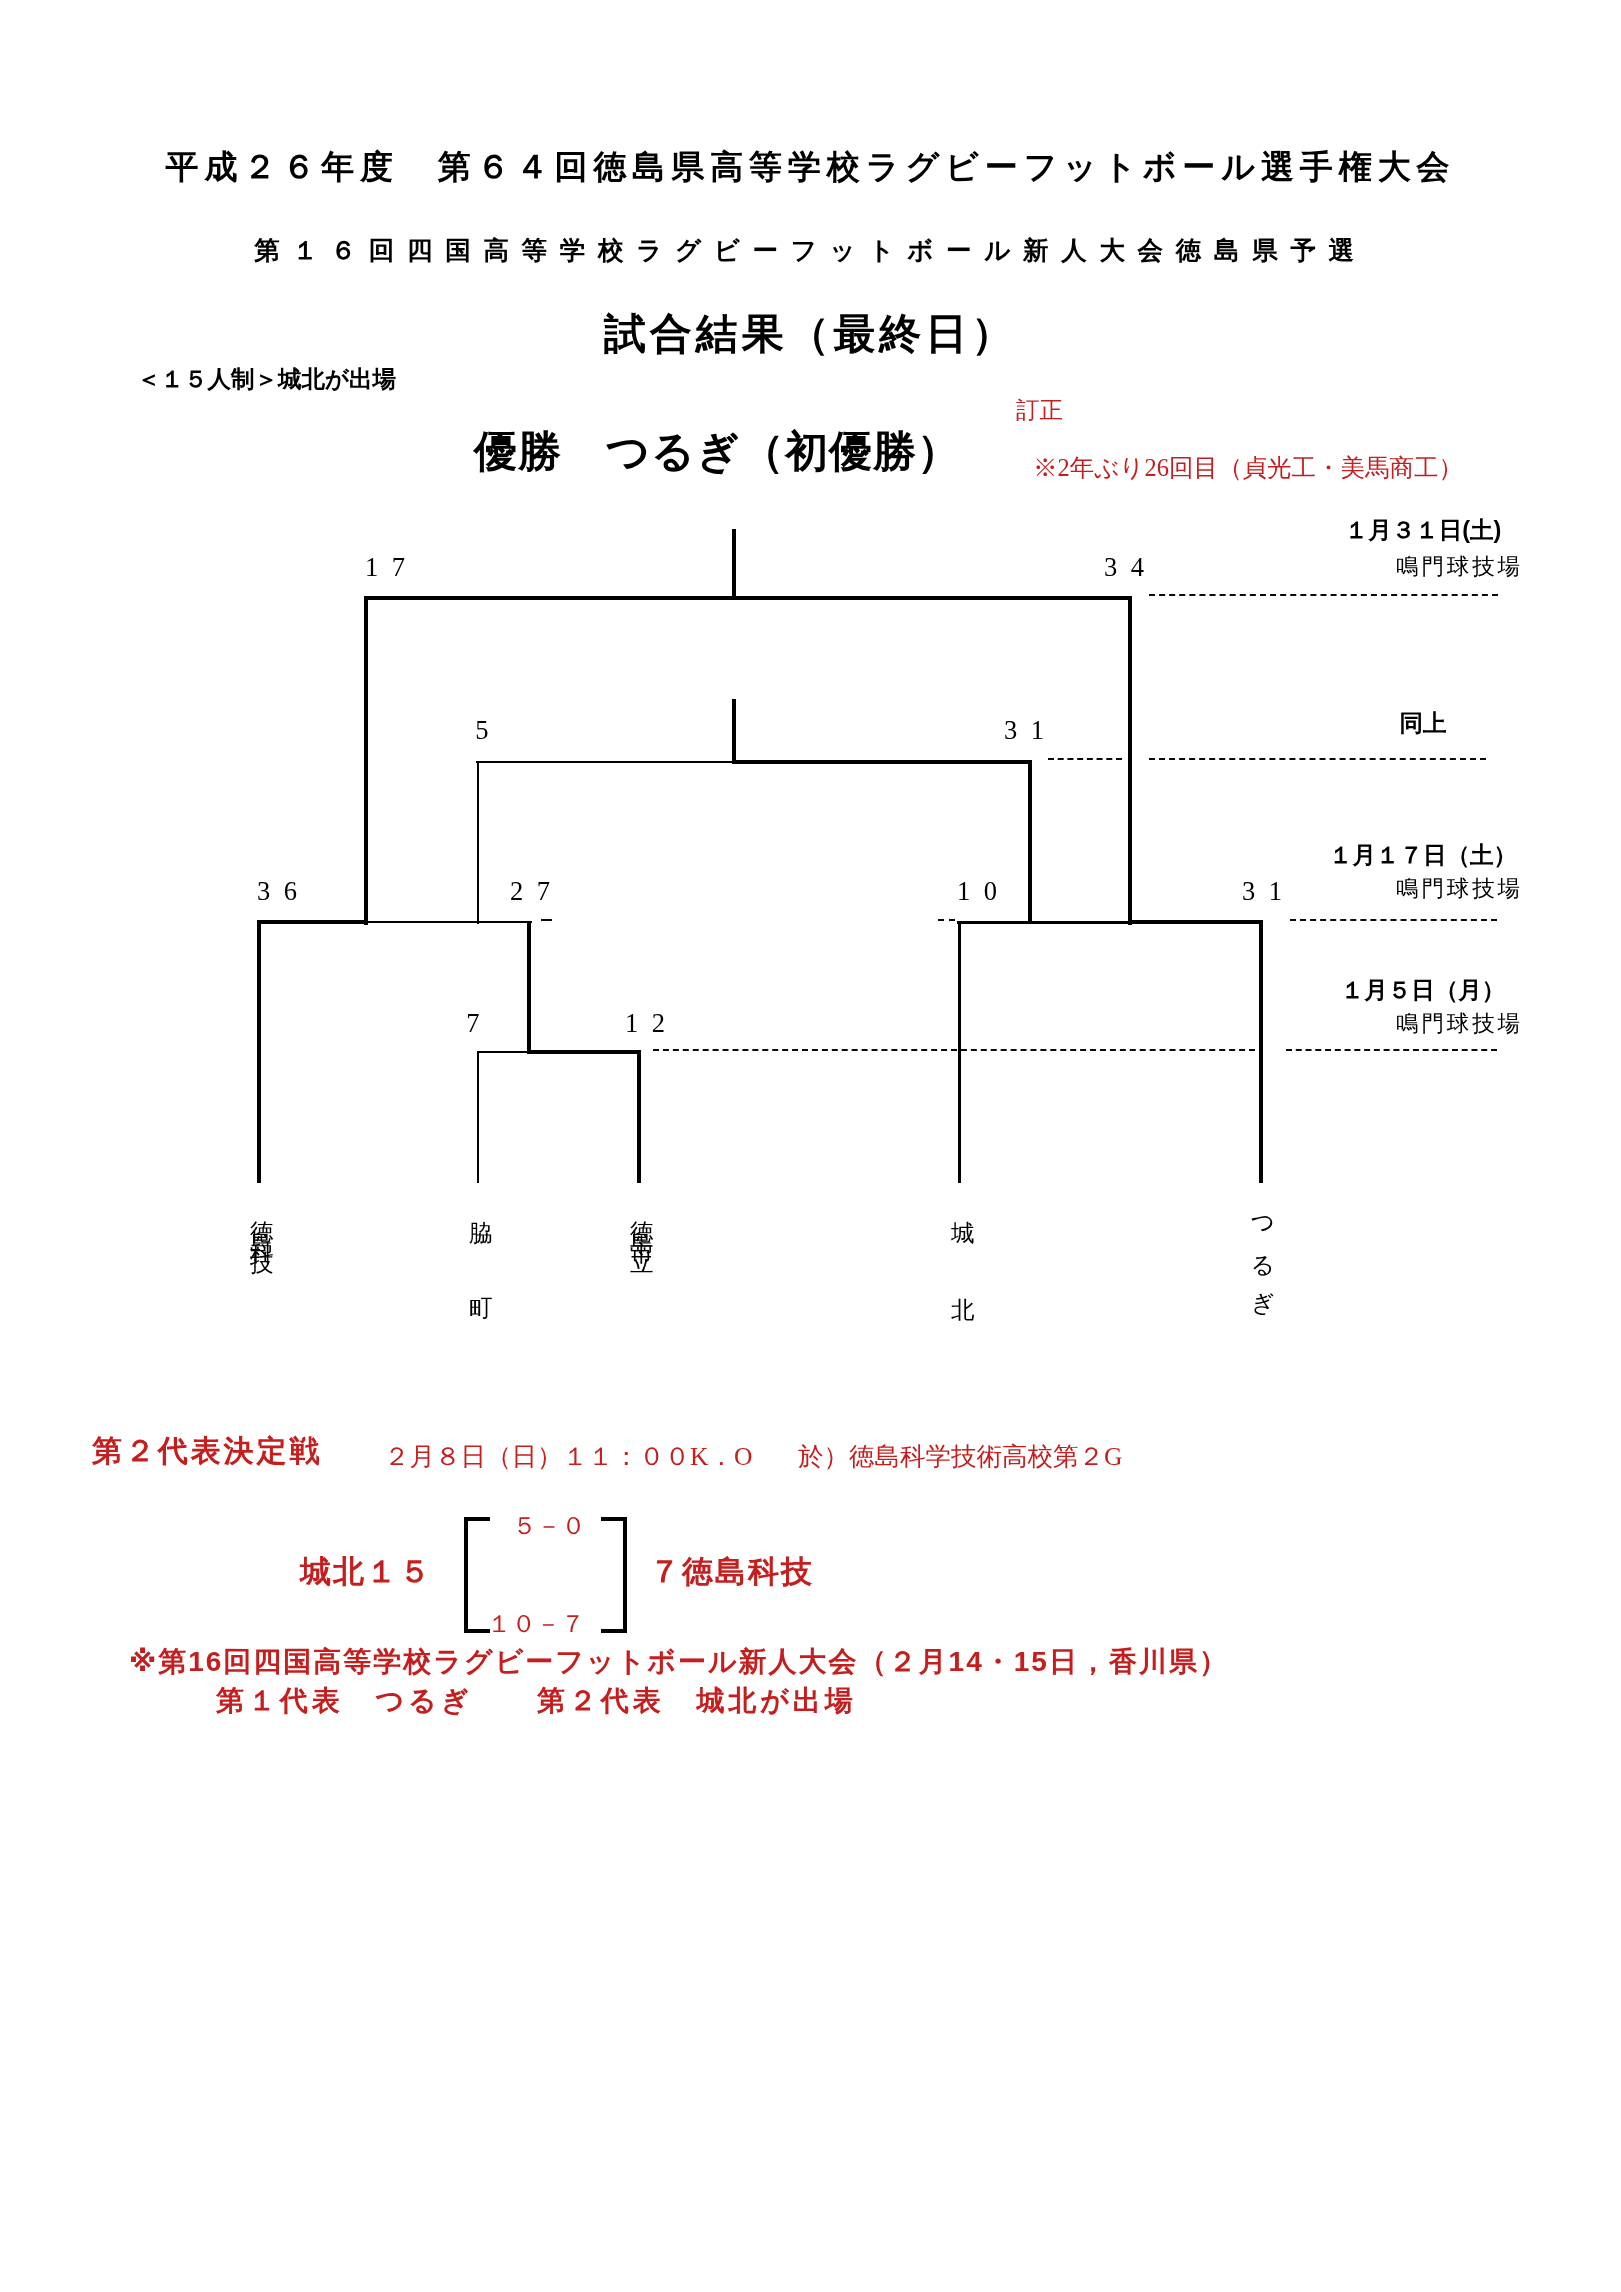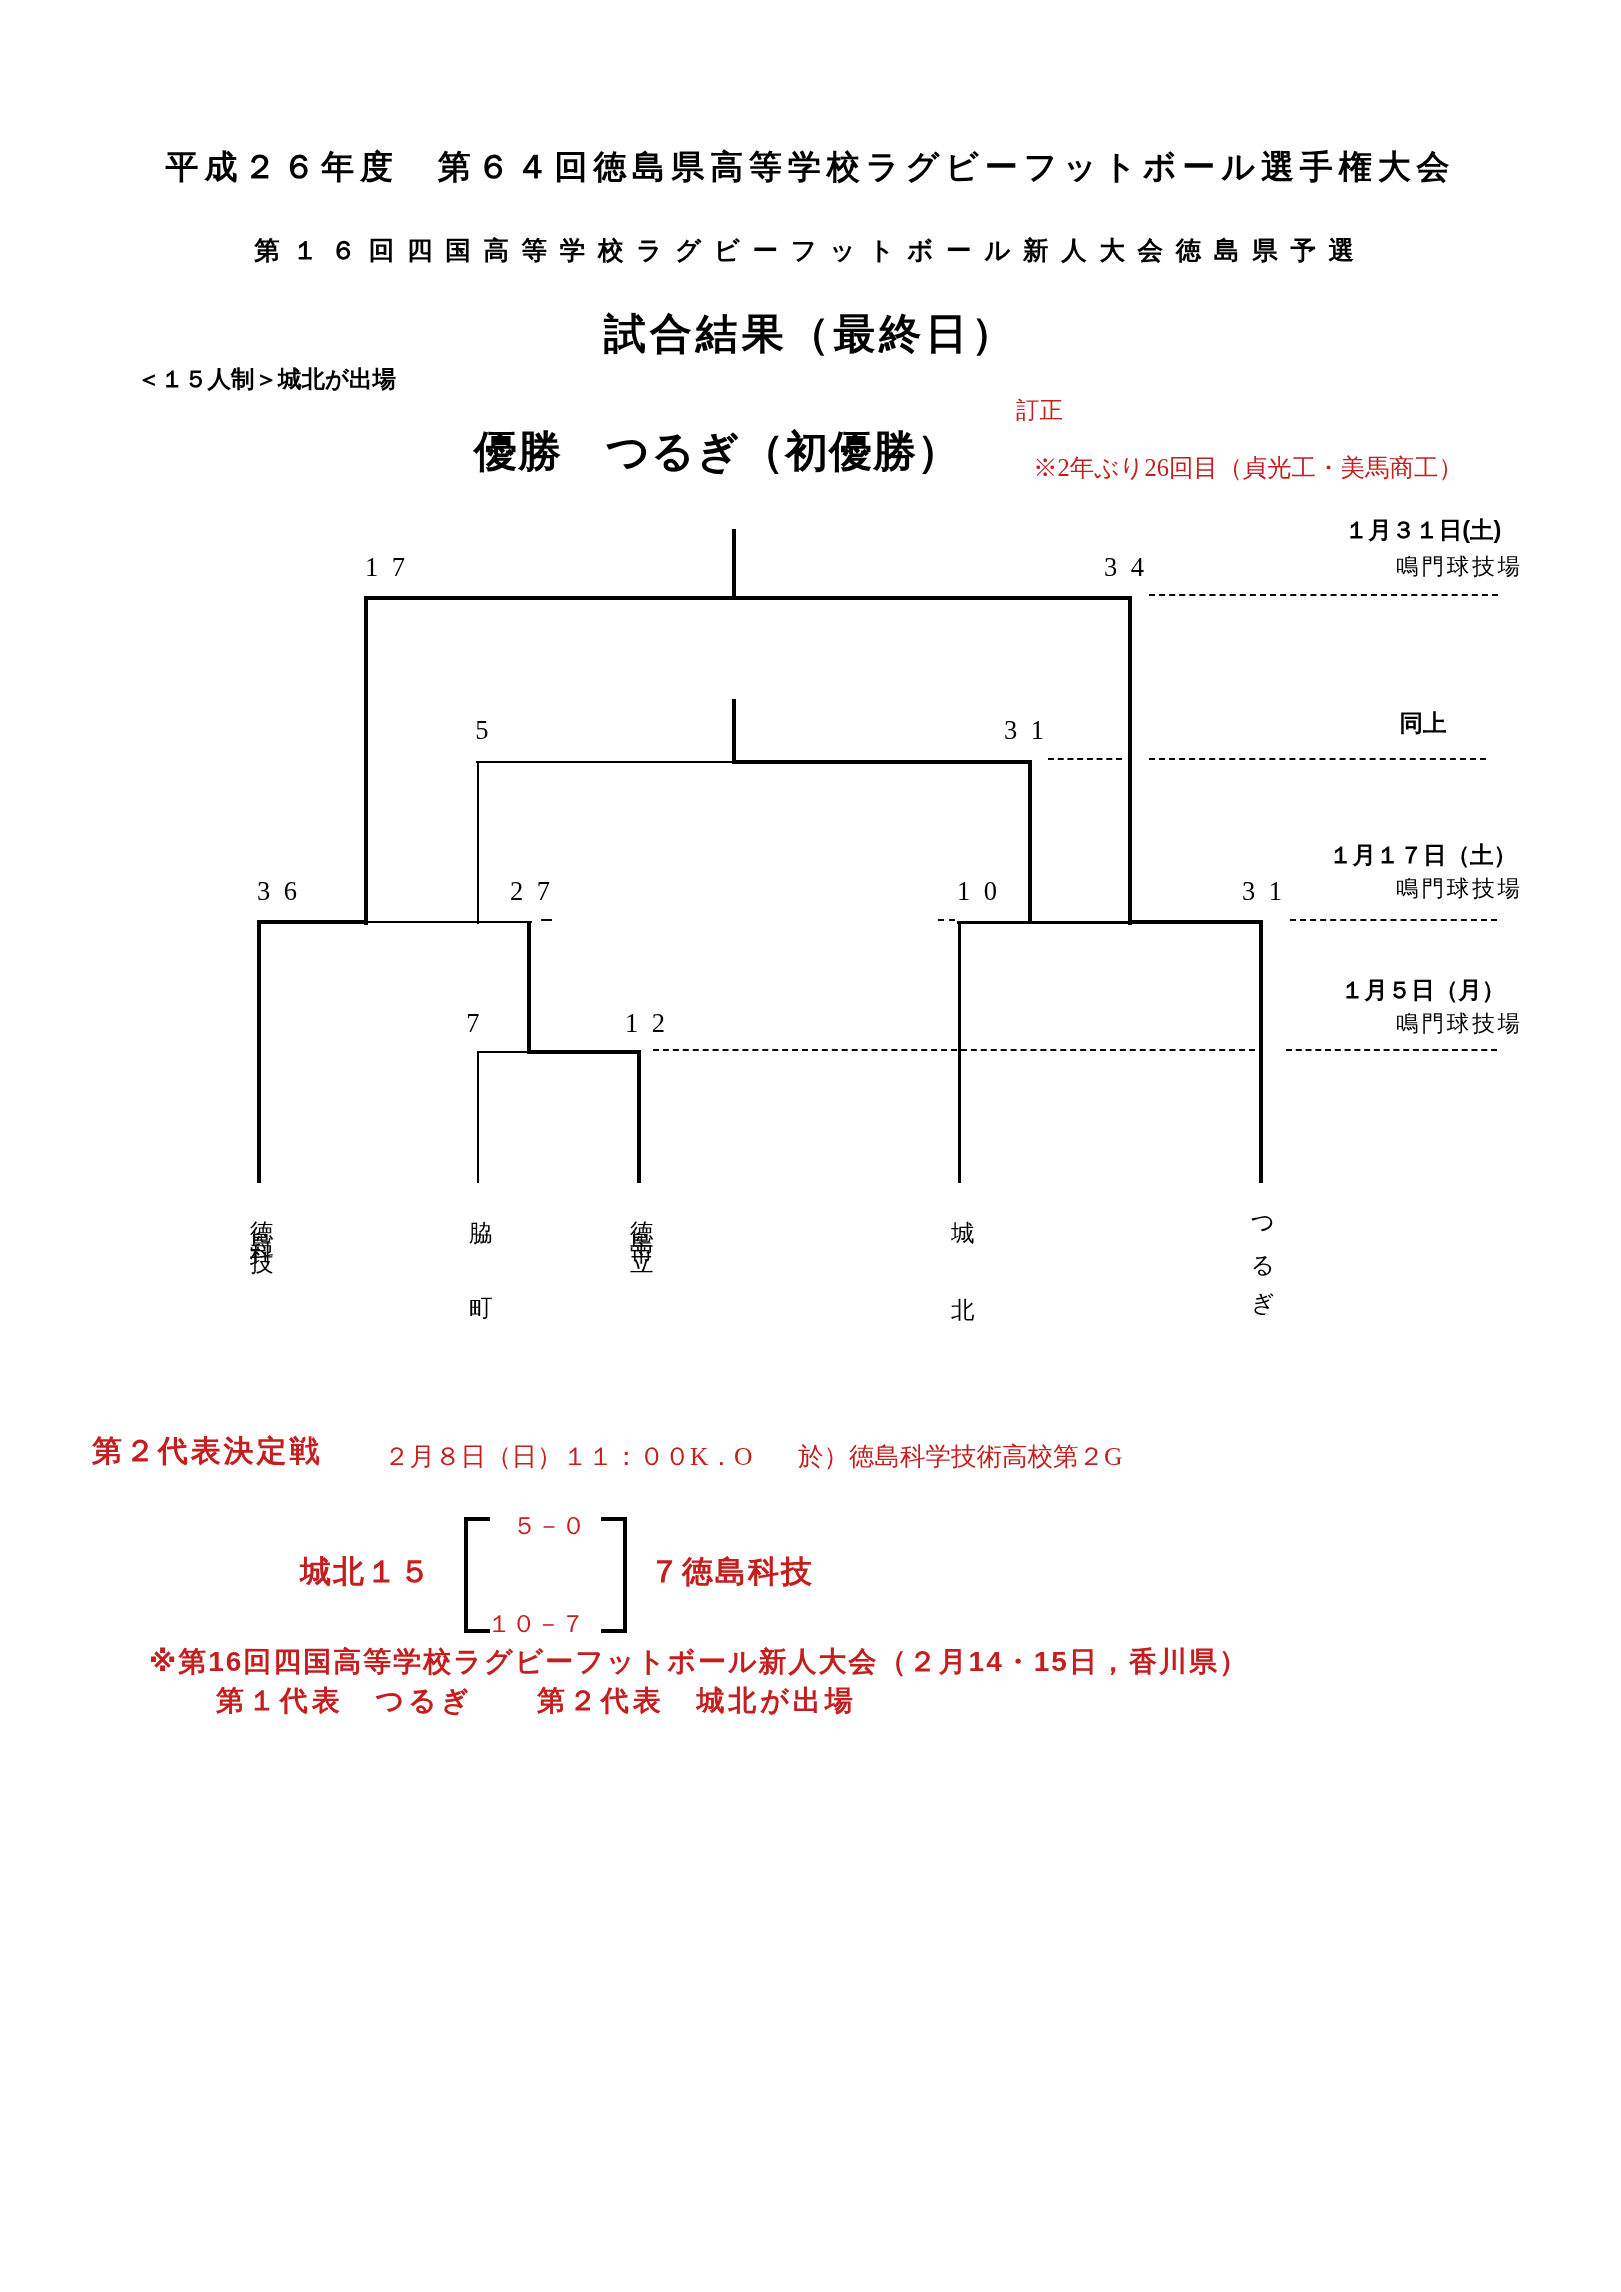--- a/index.html
+++ b/index.html
@@ -39,21 +39,21 @@
   .po-left{left:300px;top:1551px;font-family:"Liberation Sans","DejaVu Sans",sans-serif;
            font-weight:bold;font-size:31px;letter-spacing:2px;color:var(--red);}
   .po-right{left:649px;top:1551px;font-family:"Liberation Sans","DejaVu Sans",sans-serif;
             font-weight:bold;font-size:31px;letter-spacing:2px;color:var(--red);}
   .po-half-top{left:549px;top:1509px;font-size:24.5px;color:var(--red);transform:translateX(-50%);}
   .po-half-bottom{left:536px;top:1607px;font-size:24.5px;color:var(--red);transform:translateX(-50%);}
   .bracket-glyph{position:absolute;top:1517px;width:21.6px;height:108px;}
   .bracket-glyph.l{left:464px;border-left:4.9px solid #000;border-top:4.9px solid #000;border-bottom:4.9px solid #000;}
   .bracket-glyph.r{left:601px;border-right:4.9px solid #000;border-top:4.9px solid #000;border-bottom:4.9px solid #000;}
   .footnote1{left:129px;top:1643px;font-family:"Liberation Sans","DejaVu Sans",sans-serif;
-             font-weight:bold;font-size:28px;letter-spacing:2px;color:var(--red);margin-left:20px;}
+             font-weight:bold;font-size:28px;letter-spacing:2px;color:var(--red);}
   .footnote2{left:216px;top:1682px;font-family:"Liberation Sans","DejaVu Sans",sans-serif;
              font-weight:bold;font-size:28px;letter-spacing:3.9px;color:var(--red);}
   .page-number{top:2190px;font-size:20.6px;letter-spacing:5.9px;}
   :root{--red:#c41e1e;}
 </style>
 </head>
 <body>
 
 <div class="page">
 

